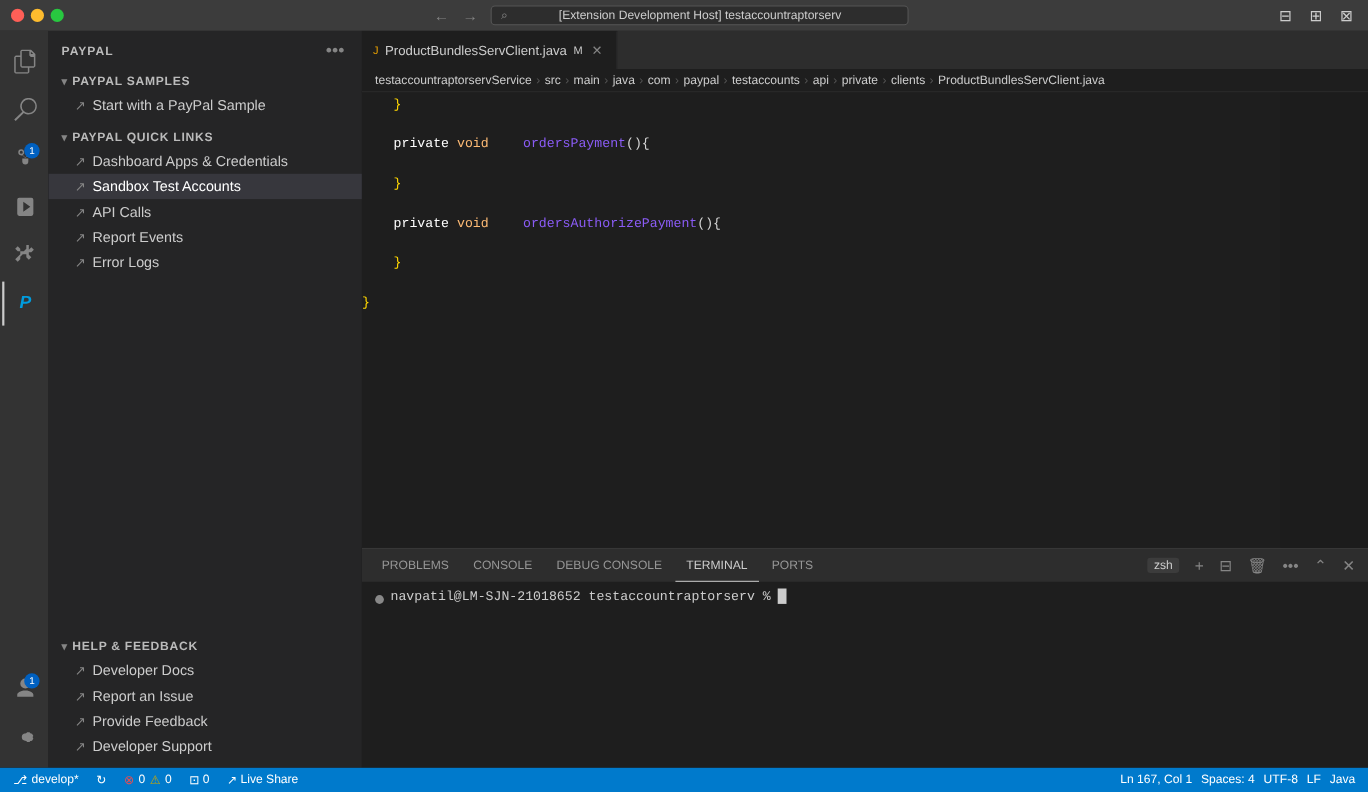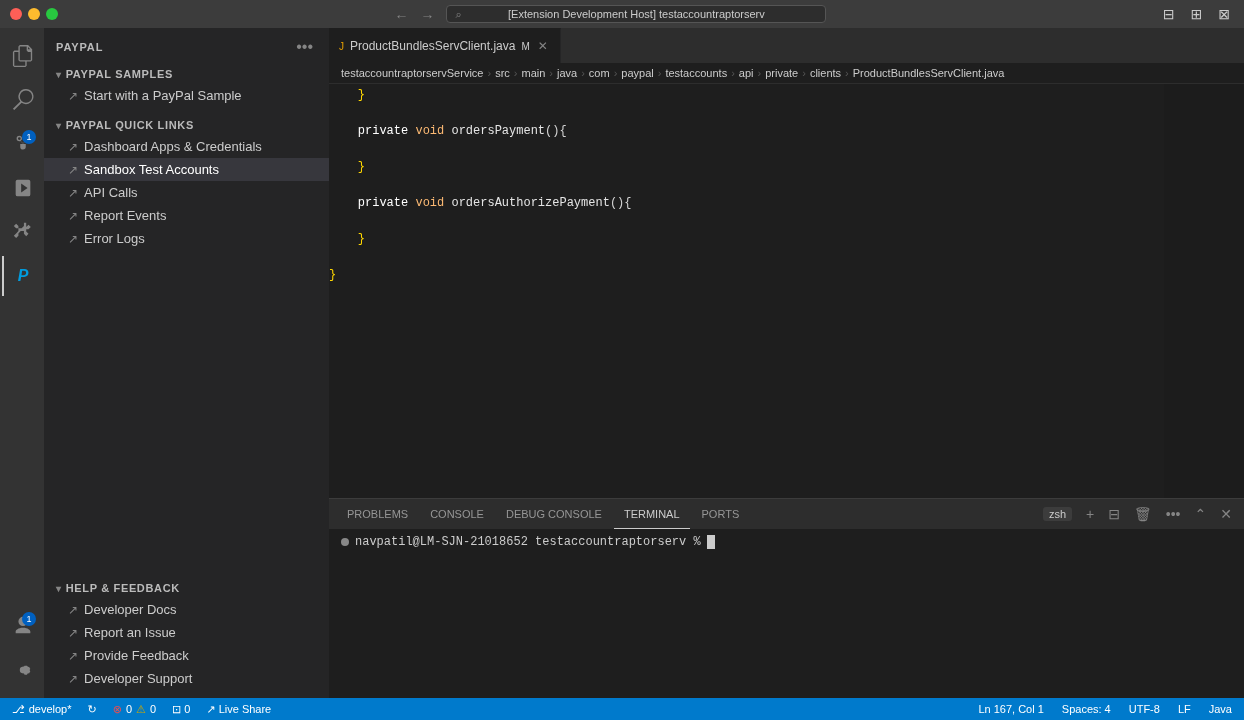--- a/index.html
+++ b/index.html
@@ -311,21 +311,21 @@
       font-family: 'Courier New', monospace;
       font-size: 12px;
       line-height: 18px;
       color: #d4d4d4;
       overflow: auto;
       padding-top: 2px;
       white-space: pre;
     }
     .kw-private { color: #ffffff; text-align: center; }
     .kw-void { color: #fdba74; }
-    .fn-name { color: #e5e5e5; }
+    .fn-name { color: #8b5cf6; margin-left: 24px; }
     .brace { color: #ffd700; }
     .minimap {
       width: 80px;
       background: #1a1a1a;
       flex-shrink: 0;
       opacity: 0.6;
     }
 
     
     .panel-area {
@@ -383,21 +383,21 @@
       flex: 1;
       background: #1e1e1e;
       font-family: 'Courier New', monospace;
       font-size: 12px;
       color: #cccccc;
       padding: 6px 12px;
       overflow: auto;
     }
     .terminal-prompt {
       display: flex;
-      align-items: center;
+      align-items: flex-end;
       gap: 6px;
     }
     .terminal-dot {
       width: 8px;
       height: 8px;
       background: #888;
       border-radius: 50%;
       display: inline-block;
     }
     .terminal-cursor {
@@ -422,21 +422,20 @@
     }
     .status-left {
       display: flex;
       align-items: center;
       gap: 8px;
     }
     .status-right {
       margin-left: auto;
       display: flex;
       align-items: flex-start;
-      gap: 10px;
     }
     .status-item {
       display: flex;
       align-items: center;
       gap: 3px;
       cursor: pointer;
       padding: 0 4px;
     }
     .status-branch { display: flex; align-items: center; gap: 4px; }
     .status-errors { display: flex; align-items: center; gap: 4px; }

